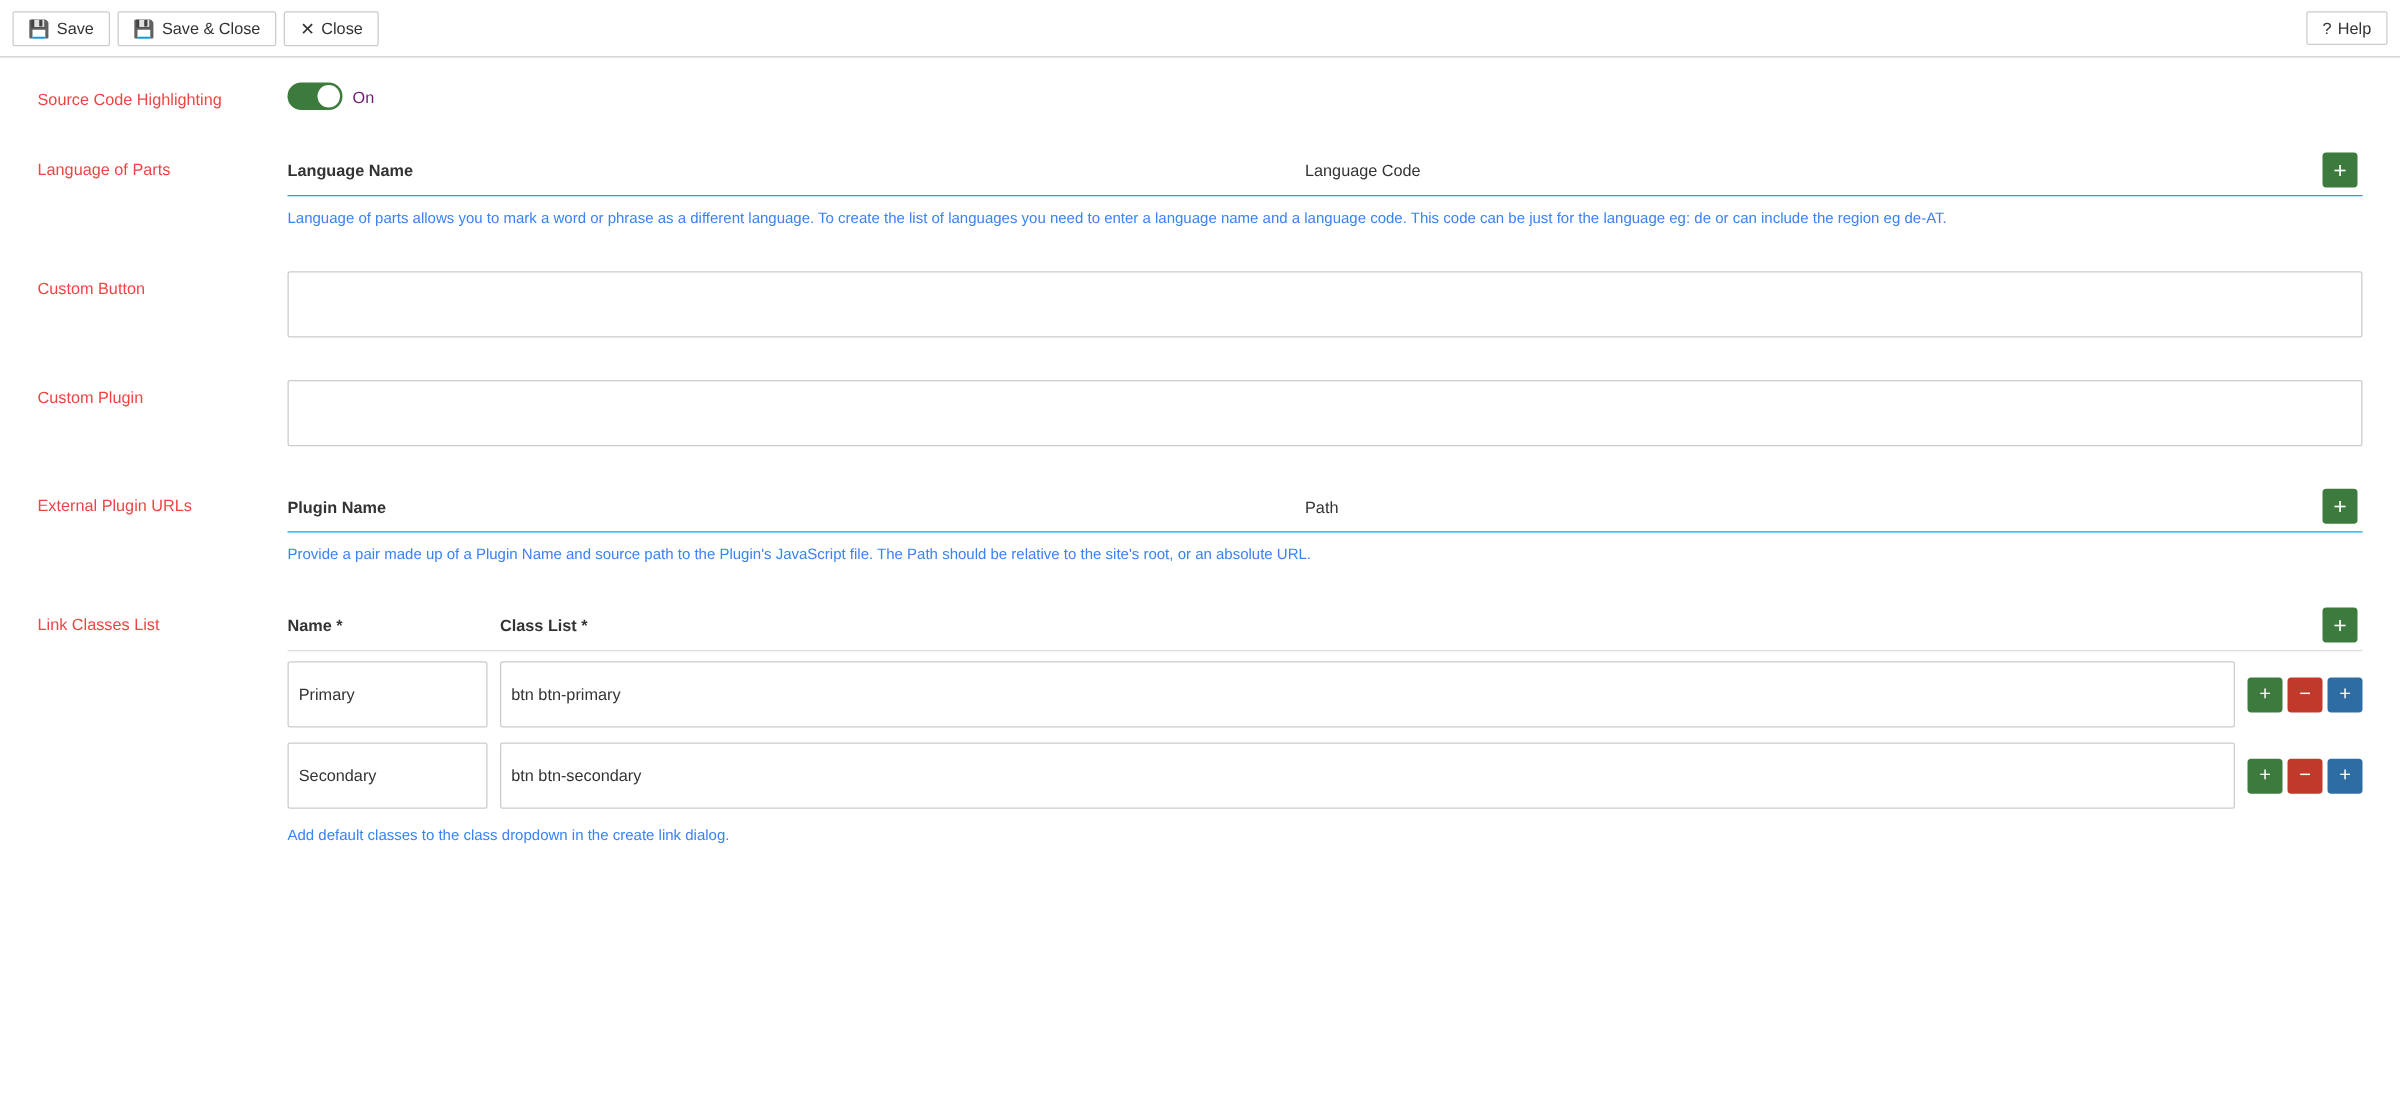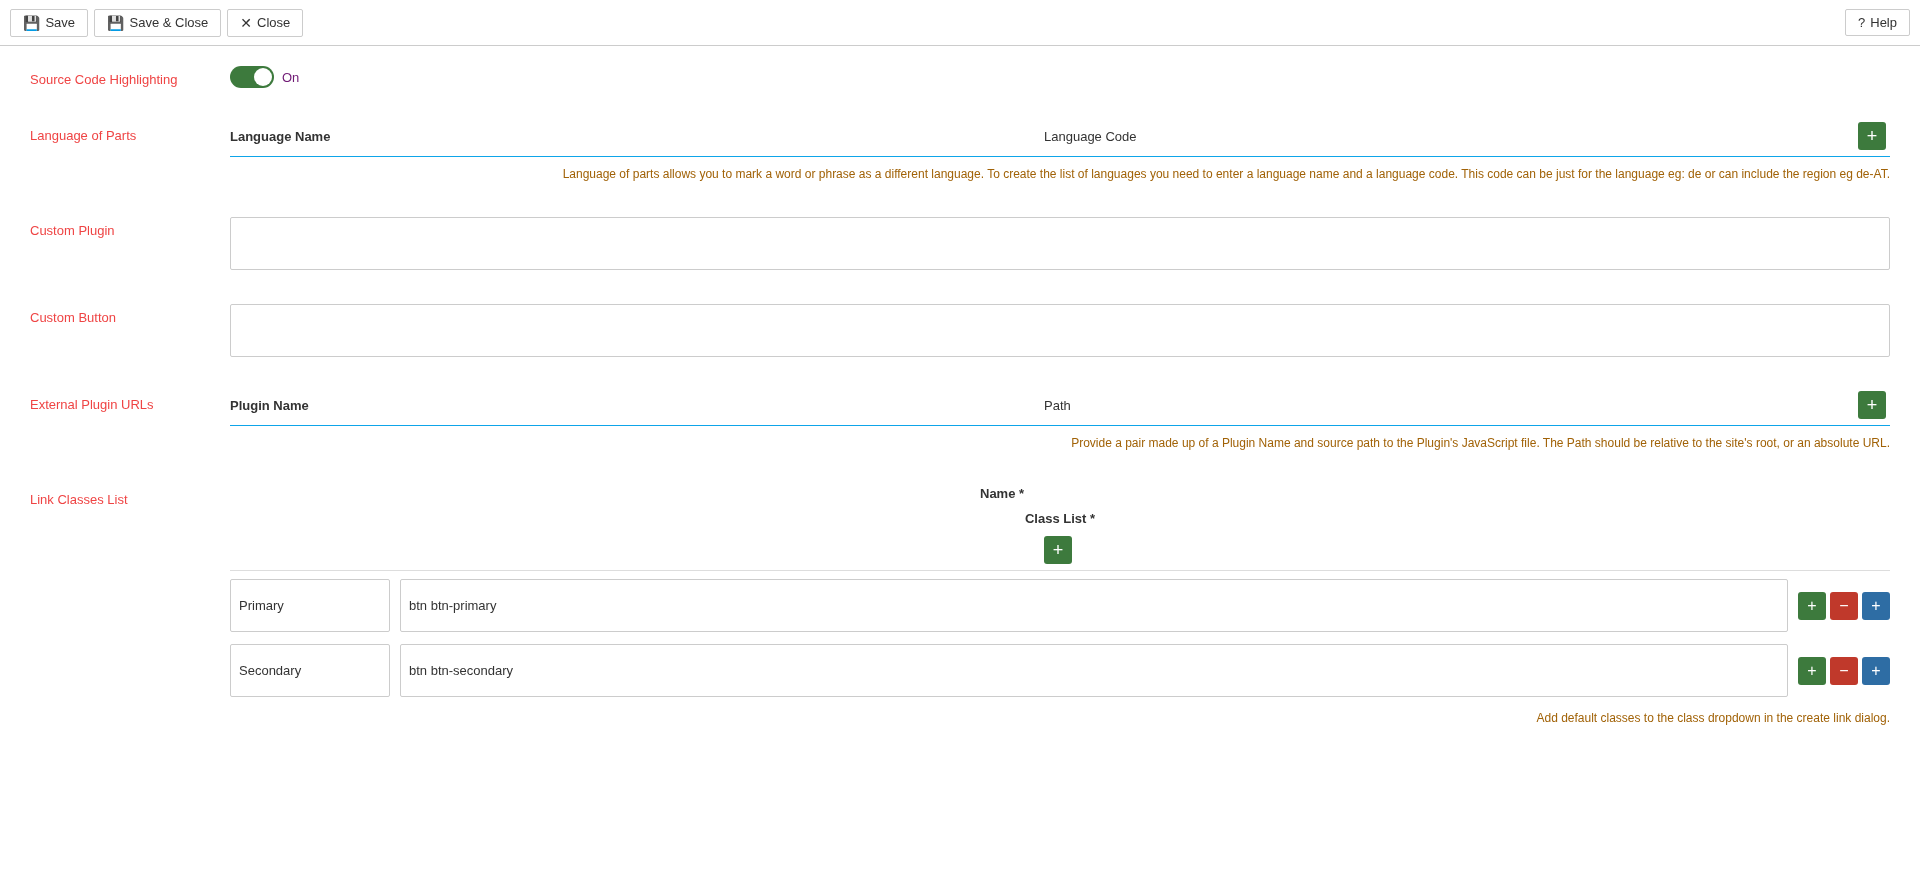--- a/index.html
+++ b/index.html
@@ -132,25 +132,24 @@
       cursor: pointer;
       font-size: 18px;
       display: flex;
       align-items: center;
       justify-content: center;
       line-height: 1;
     }
 
     
     .desc-text {
-      color: #a16207;
+      color: #3b82f6;
       font-size: 12px;
       line-height: 1.5;
       margin-top: 8px;
-      text-align: right;
     }
 
     
     .text-input {
       width: 100%;
       padding: 18px 8px;
       border: 1px solid #ccc;
       border-radius: 2px;
       font-size: 13px;
       color: #333;
@@ -208,24 +207,23 @@
       justify-content: center;
     }
 
     .link-header-row {
       display: flex;
       align-items: center;
       gap: 10px;
       margin-bottom: 8px;
       border-bottom: 1px solid #ddd;
       padding-bottom: 6px;
-      flex-direction: column;
     }
     .link-header-name { width: 160px; font-weight: bold; font-size: 13px; }
-    .link-header-class { flex: 1; font-weight: bold; font-size: 13px; text-align: right; }
+    .link-header-class { flex: 1; font-weight: bold; font-size: 13px; }
     .link-header-add { width: 32px; }
 
     
     ::-webkit-scrollbar { width: 8px; }
     ::-webkit-scrollbar-track { background: #f0f0f0; }
     ::-webkit-scrollbar-thumb { background: #bbb; border-radius: 4px; }
   </style>
 </head>
 <body>
 
@@ -272,28 +270,28 @@
         <div class="col-code">Language Code</div>
         <div class="col-add">
           <button class="add-btn">+</button>
         </div>
       </div>
       <p class="desc-text">Language of parts allows you to mark a word or phrase as a different language. To create the list of languages you need to enter a language name and a language code. This code can be just for the language eg: de or can include the region eg de-AT.</p>
     </div>
   </div>
 
   <div class="setting-row">
+    <div class="setting-label">Custom Button</div>
+    <div class="setting-content">
+      <input type="text" class="text-input" placeholder="" style="">
+    </div>
+  </div>
+
+  <div class="setting-row">
     <div class="setting-label">Custom Plugin</div>
-    <div class="setting-content">
-      <input type="text" class="text-input" placeholder="" style="">
-    </div>
-  </div>
-
-  <div class="setting-row">
-    <div class="setting-label">Custom Button</div>
     <div class="setting-content">
       <input type="text" class="text-input" placeholder="" style="">
     </div>
   </div>
 
   <div class="setting-row">
     <div class="setting-label">External Plugin URLs</div>
     <div class="setting-content">
       <div class="table-header">
         <div class="col-name">Plugin Name</div>

